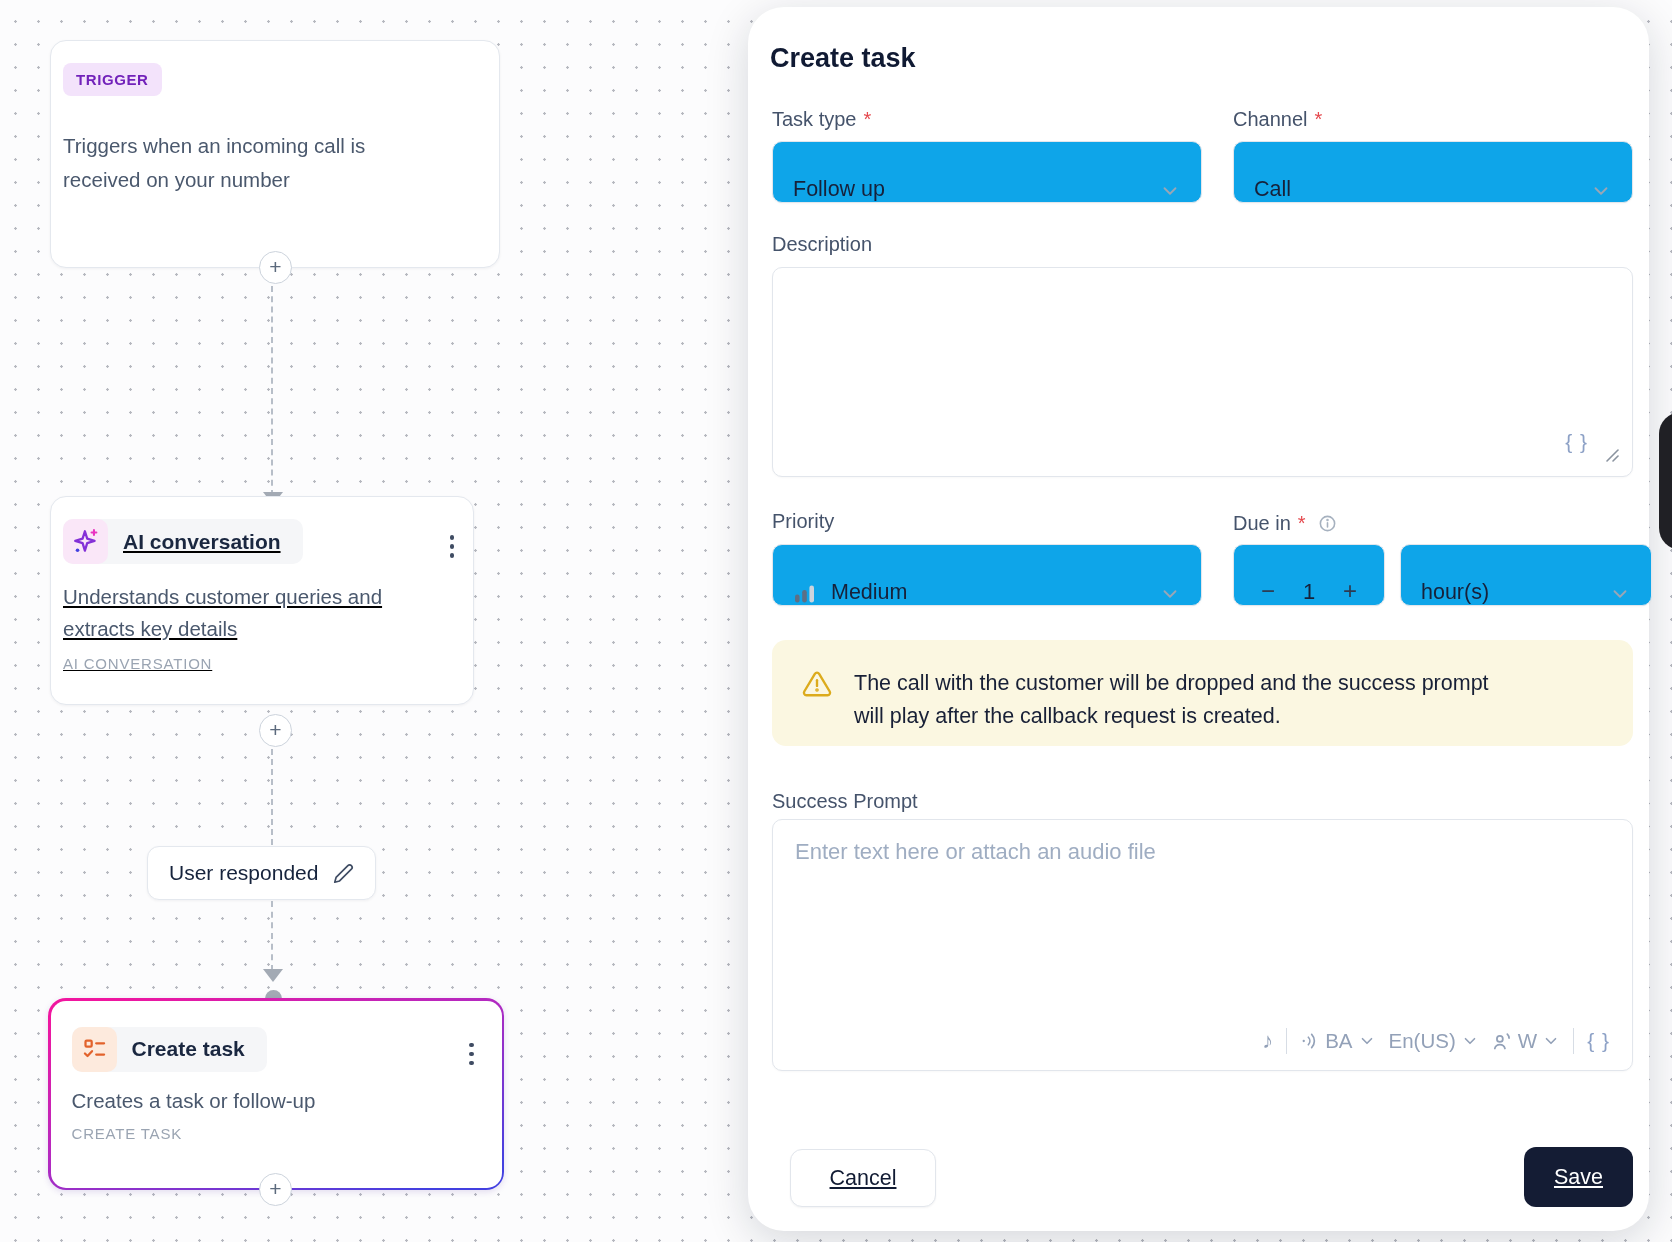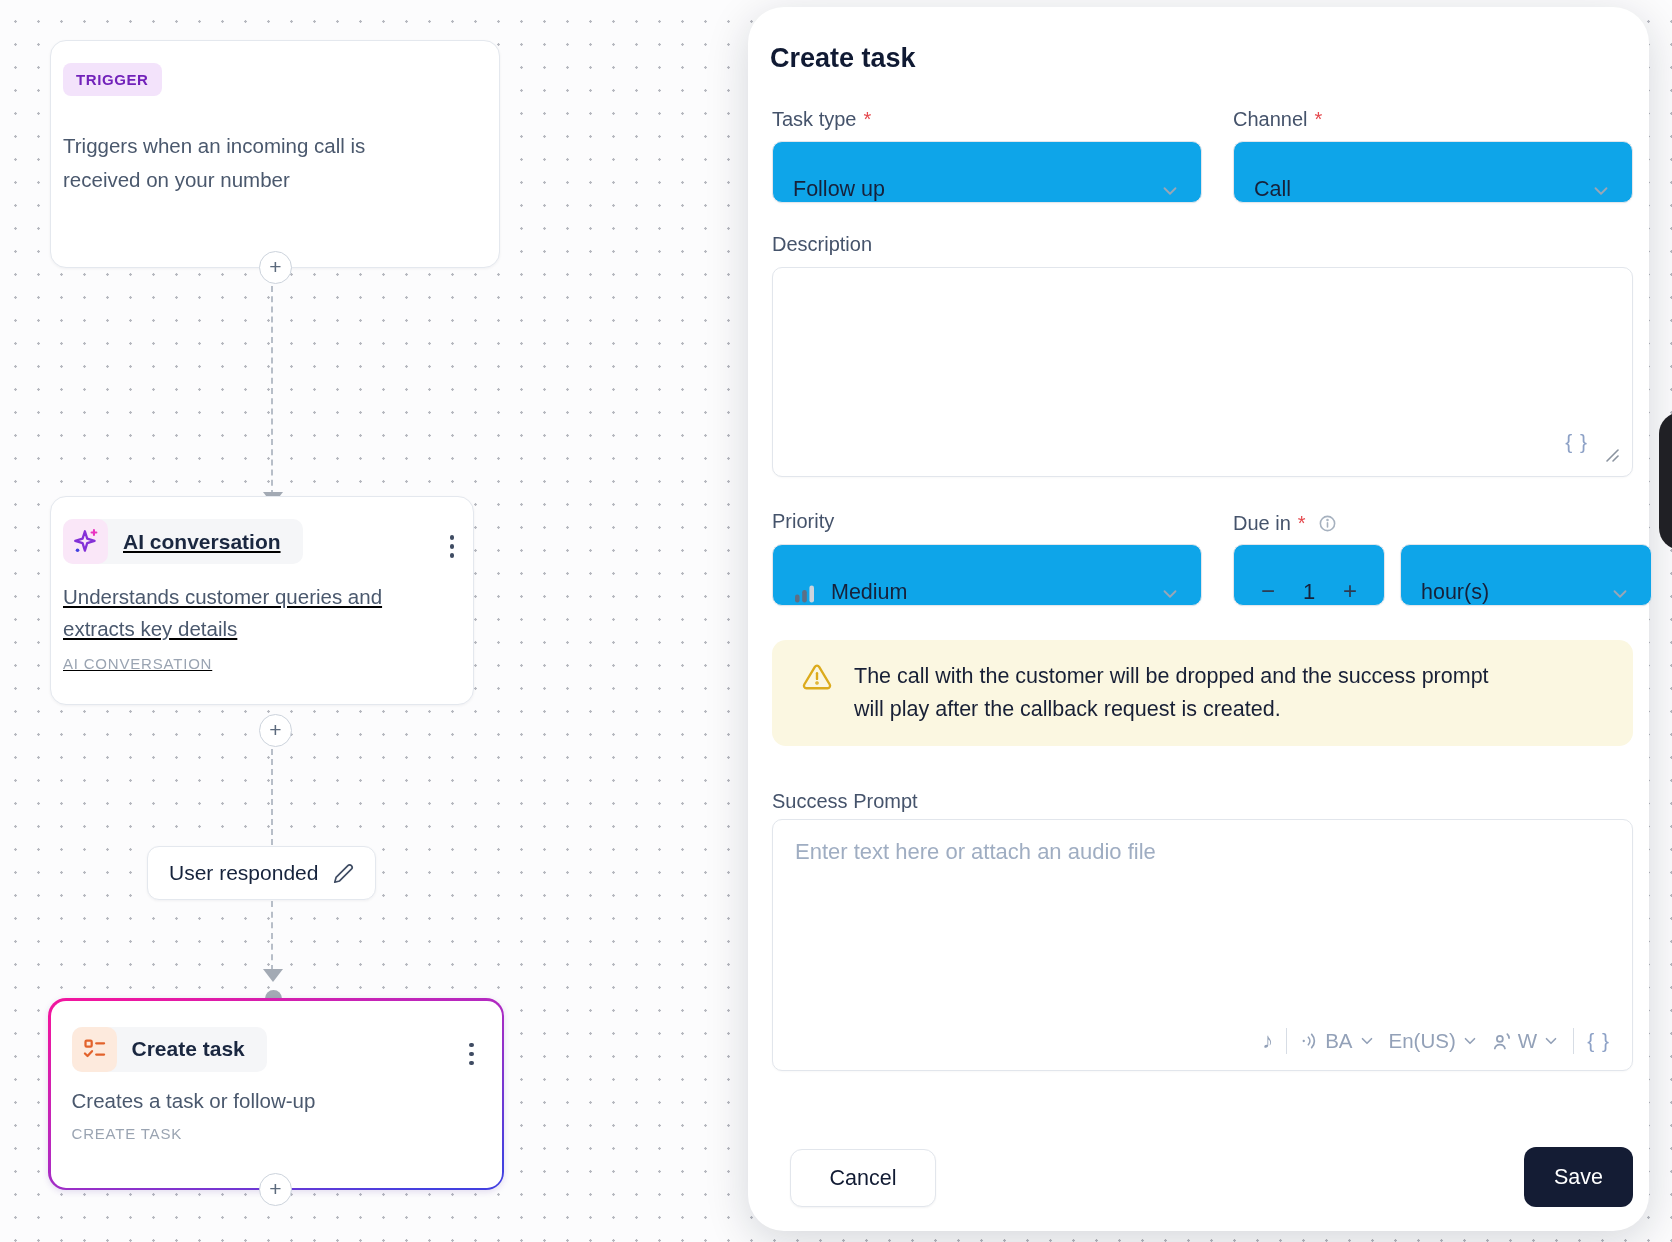--- a/index.html
+++ b/index.html
@@ -69,28 +69,28 @@
     border-radius:10px; padding:19px 22px; font-family:"Liberation Sans",sans-serif; font-size:22px; color:#17213a;
   }
   .tarea-wrap textarea::placeholder { color:#9fadc2; }
   .braces { color:#8da1c6; font-size:21px; letter-spacing:1px; }
   .desc-braces { position:absolute; right:44px; bottom:22px; }
   .resize-glyph { position:absolute; right:11px; bottom:8px; }
   .step-part { font-size:24px; color:#2e3a50; width:40px; text-align:center; cursor:pointer; user-select:none; }
   .step-val { font-size:22px; color:#17213a; width:42px; text-align:center; }
   .warning-box {
     position:absolute; left:24px; top:633px; width:861px; height:106px; background:#fbf7e1; border-radius:14px;
-    display:flex; align-items:flex-start; gap:22px; padding:20px 30px;
+    display:flex; align-items:flex-start; gap:22px; padding:27px 30px;
   }
   .warning-text { font-size:21.5px; line-height:33px; color:#182036; max-width:665px; }
   .sp-toolbar { position:absolute; right:22px; bottom:16px; display:flex; align-items:center; gap:13px; color:#93a1b8; font-size:20.5px; }
   .tb-group { display:flex; align-items:center; gap:5px; cursor:pointer; }
   .tb-div { width:1px; height:26px; background:#d7dde5; }
   .note-glyph { font-size:22px; cursor:pointer; }
-  .btn { position:absolute; border-radius:12px; font-size:21.5px; display:flex; align-items:center; justify-content:center; cursor:pointer; font-family:inherit; }
+  .btn { position:absolute; border-radius:12px; font-size:21.5px; display:flex; align-items:center; justify-content:center; cursor:pointer; font-family:inherit;text-decoration:underline; }
   .btn-cancel { left:42px; top:1142px; width:146px; height:58px; background:#fff; border:1px solid #e2e6ec; color:#111b33; box-shadow:0 1px 2px rgba(16,24,40,.05); }
   .btn-save { left:776px; top:1140px; width:109px; height:60px; background:#141c34; border:0; color:#fff; }
   .side-pill { position:absolute; left:1659px; top:412px; width:30px; height:138px; background:#202025; border-radius:22px 0 0 22px; cursor:pointer; }
 </style>
 </head>
 <body>
 
 <div class="stage">
 
   <div class="node" style="left:50px; top:40px; width:450px; height:228px;">

